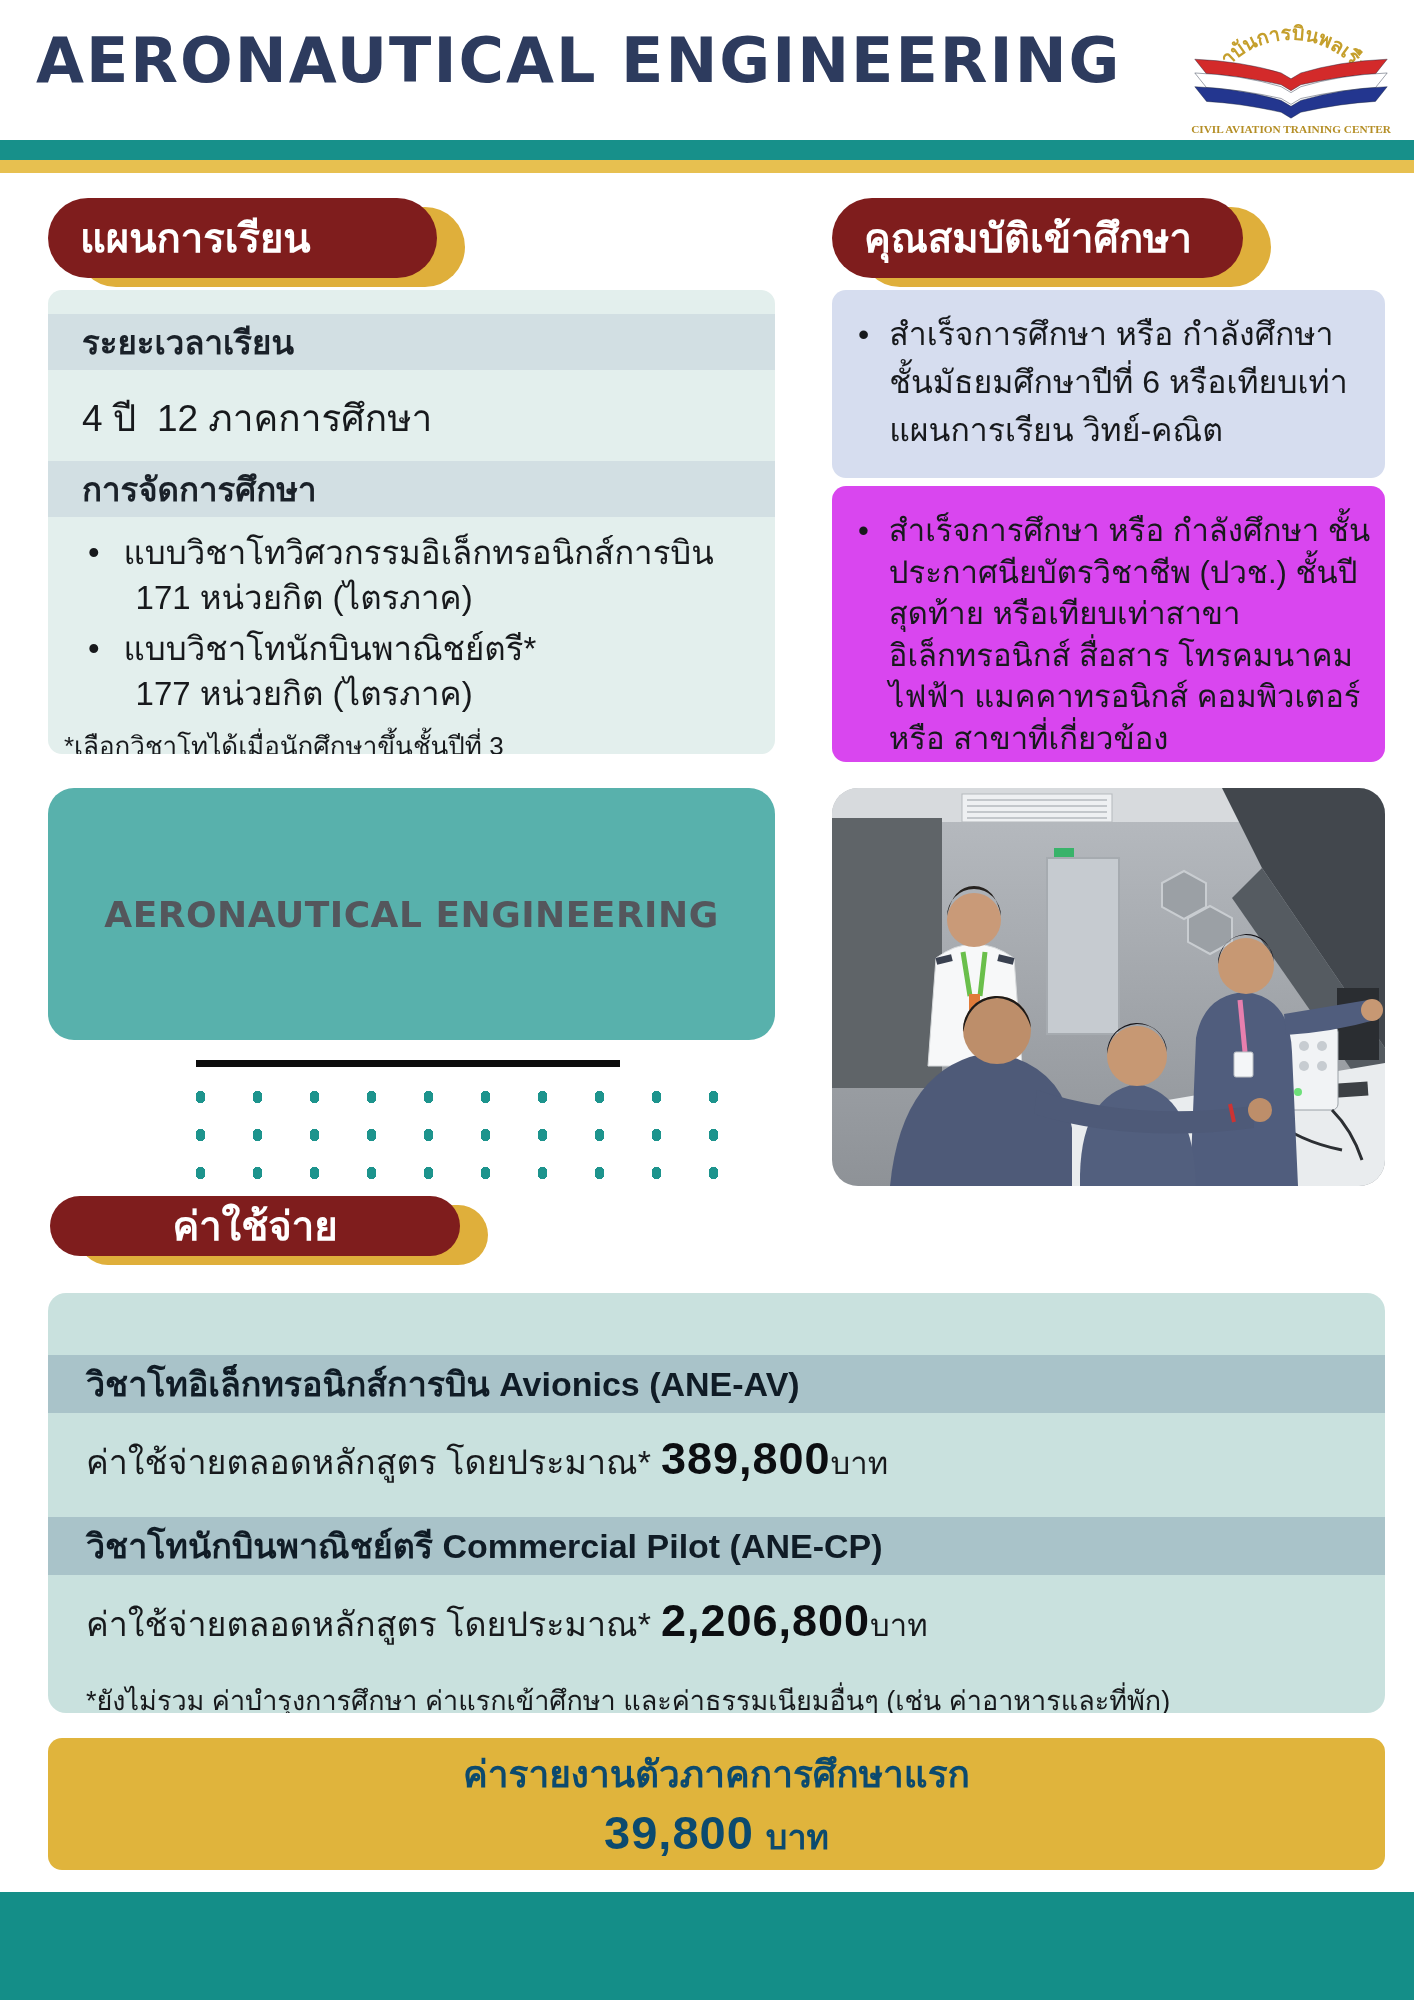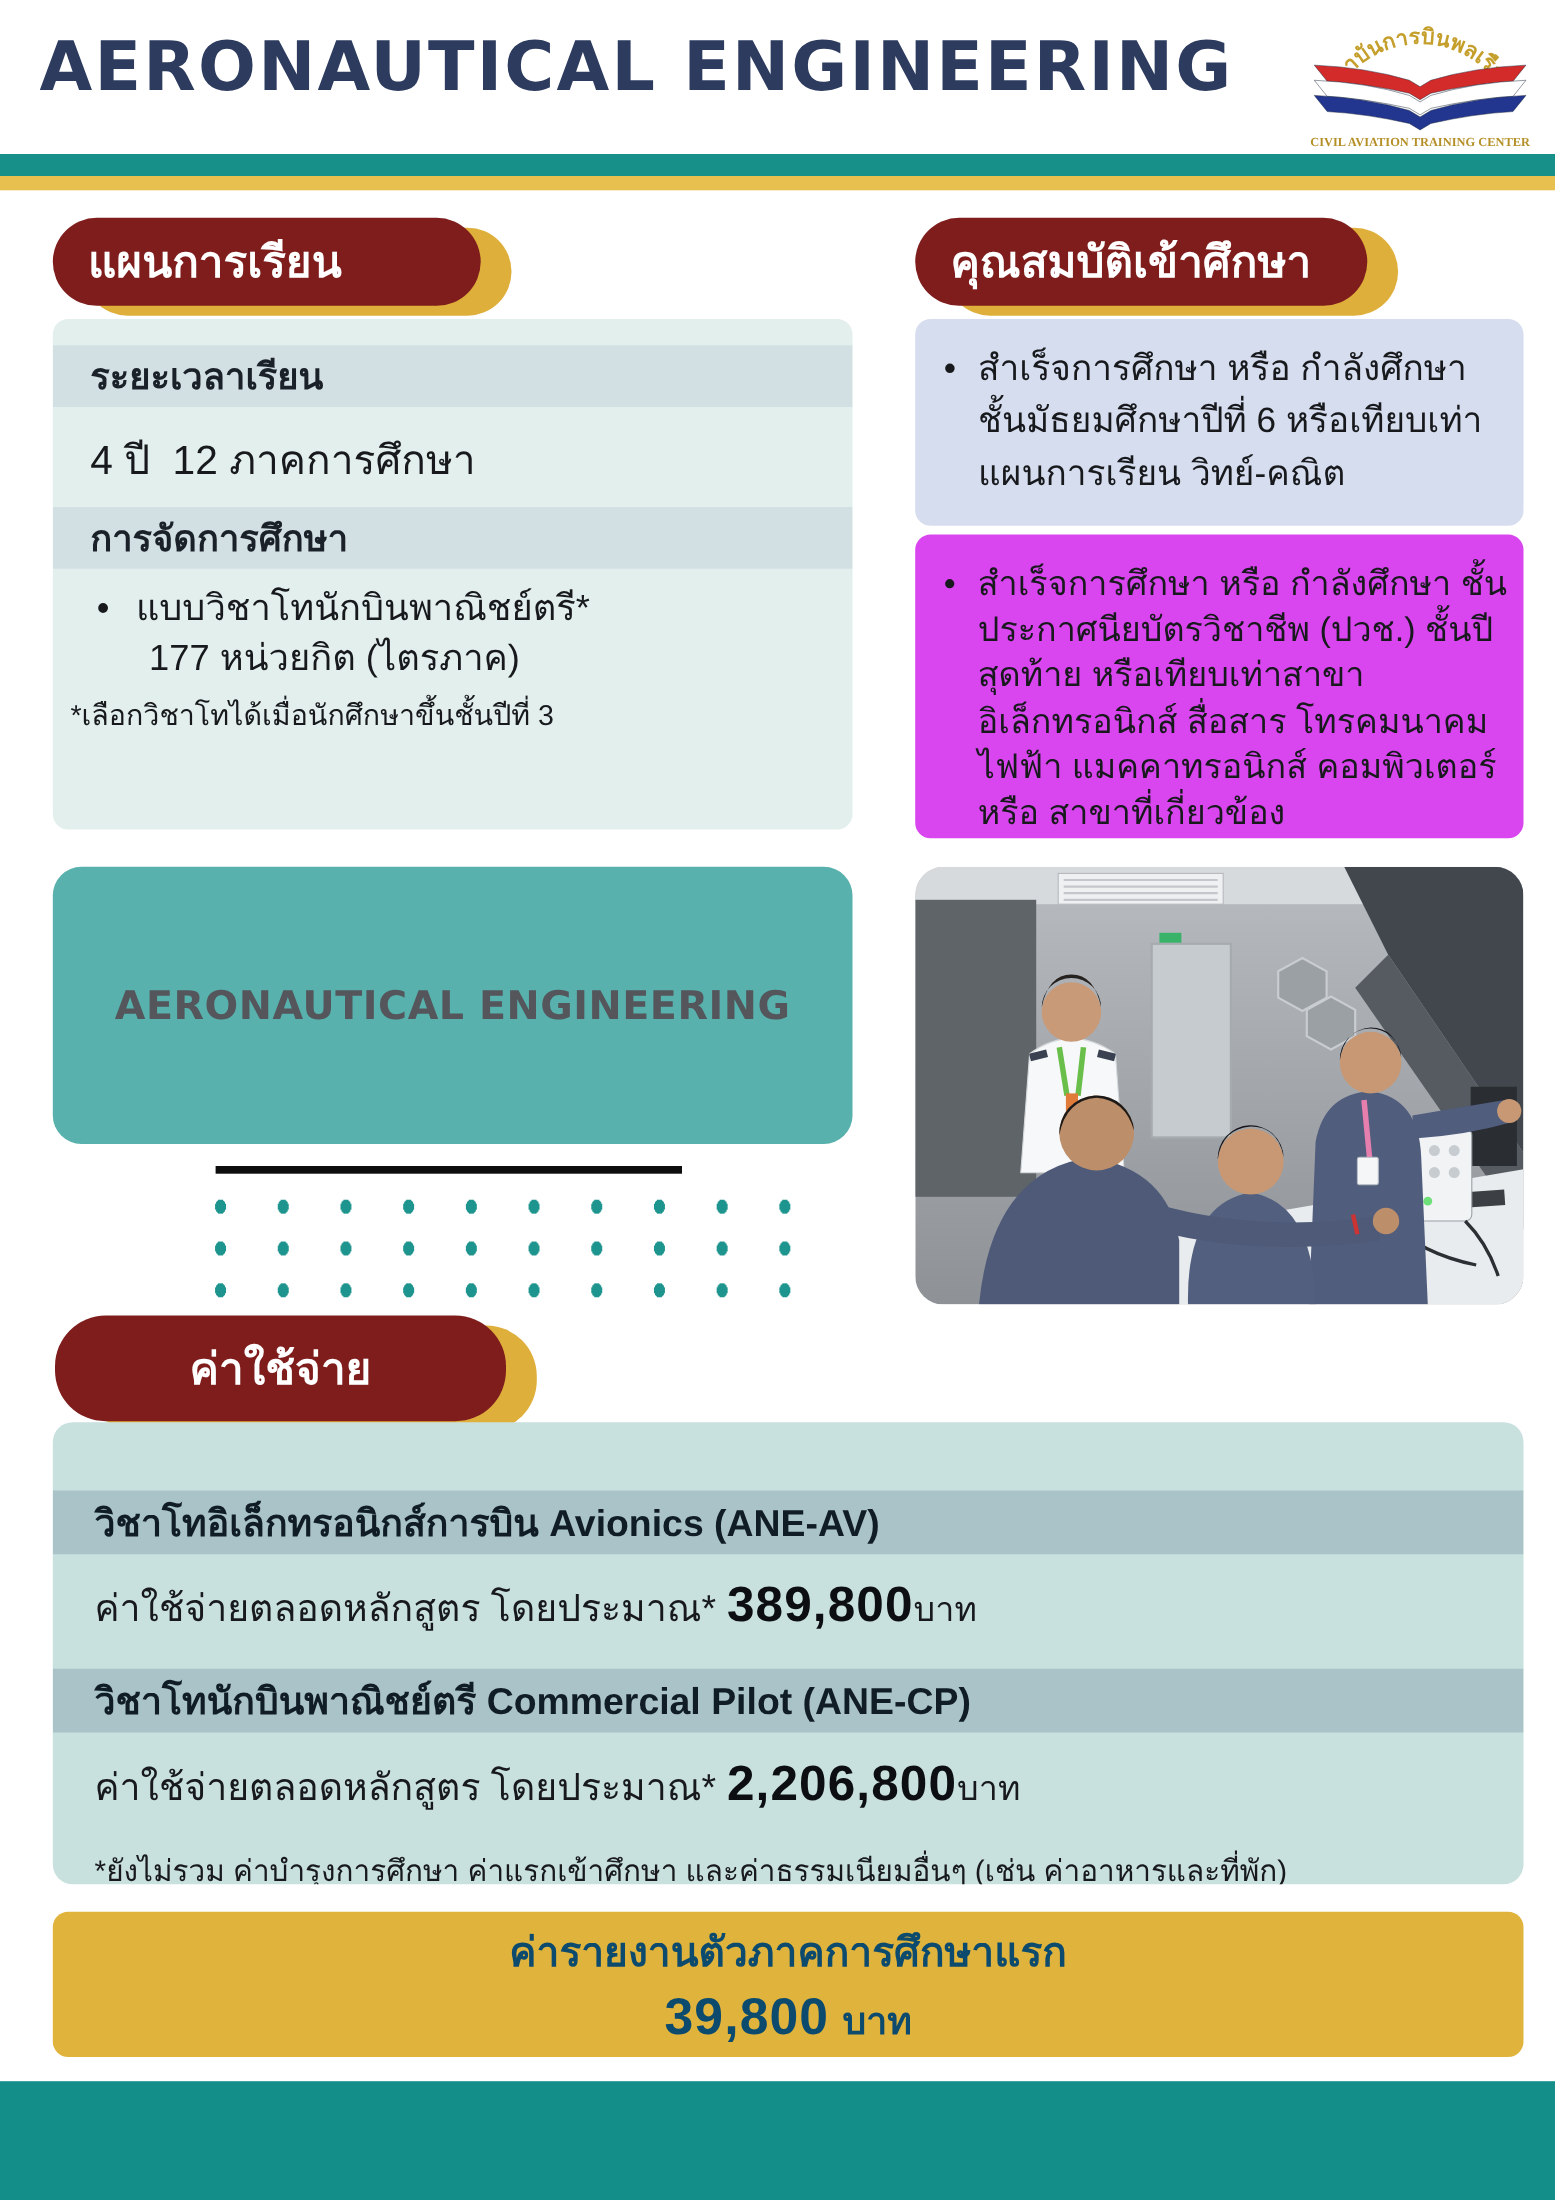--- a/index.html
+++ b/index.html
@@ -18,21 +18,21 @@
   .bar-teal{top:140px;height:20px;background:#17908a;}
   .bar-gold{top:160px;height:13px;background:#e7c050;}
 
   
   .pill{position:absolute;}
   .pill .pill-gold{position:absolute;inset:0;transform:translate(28px,9px);border-radius:46px;background:#dfaf3b;}
   .pill .pill-teal{position:absolute;inset:0;border-radius:46px;background:#7f1d1d;display:flex;align-items:center;}
   .pill-label{font-size:40px;font-weight:bold;color:#ffffff;padding-left:32px;white-space:nowrap;}
   .pill-study{left:48px;top:198px;width:389px;height:80px;}
   .pill-qual{left:832px;top:198px;width:411px;height:80px;}
-  .pill-cost{left:50px;top:1196px;width:410px;height:96px;}
+  .pill-cost{left:50px;top:1196px;width:410px;height:60px;}
   .pill-cost .pill-label{padding-left:0;width:100%;text-align:center;}
 
   
   .box-study{position:absolute;left:48px;top:290px;width:727px;height:464px;background:#e3efed;
              border-radius:14px;overflow:hidden;padding-top:24px;}
   .box-study .band{height:56px;background:#d2dfe3;display:flex;align-items:center;padding-left:34px;
                    font-size:33px;font-weight:bold;color:#1a2129;}
   .duration-value{margin:18px 0 14px;padding-left:34px;font-size:37px;white-space:pre-wrap;}
   .box-study ul{list-style:none;margin:14px 0 0;padding:0 16px 0 40px;}
   .box-study li{display:flex;font-size:33px;line-height:1.36;margin-bottom:6px;}
@@ -117,20 +117,26 @@
     <div class="pill-teal">
       <span class="pill-label">แผนการเรียน</span>
     </div>
   </div>
 
   <div class="box-study">
     <div class="band">ระยะเวลาเรียน</div>
     <div class="duration-value">4 ปี  12 ภาคการศึกษา</div>
     <div class="band">การจัดการศึกษา</div>
     <ul>
+      <li>
+        <div>
+          <div>แบบวิชาโทวิศวกรรมอิเล็กทรอนิกส์การบิน</div>
+          <div class="credit-line">171 หน่วยกิต (ไตรภาค)</div>
+        </div>
+      </li>
       <li>
         <div>
           <div>แบบวิชาโทนักบินพาณิชย์ตรี*</div>
           <div class="credit-line">177 หน่วยกิต (ไตรภาค)</div>
         </div>
       </li>
     </ul>
     <div class="footnote">*เลือกวิชาโทได้เมื่อนักศึกษาขึ้นชั้นปีที่ 3</div>
   </div>
 

